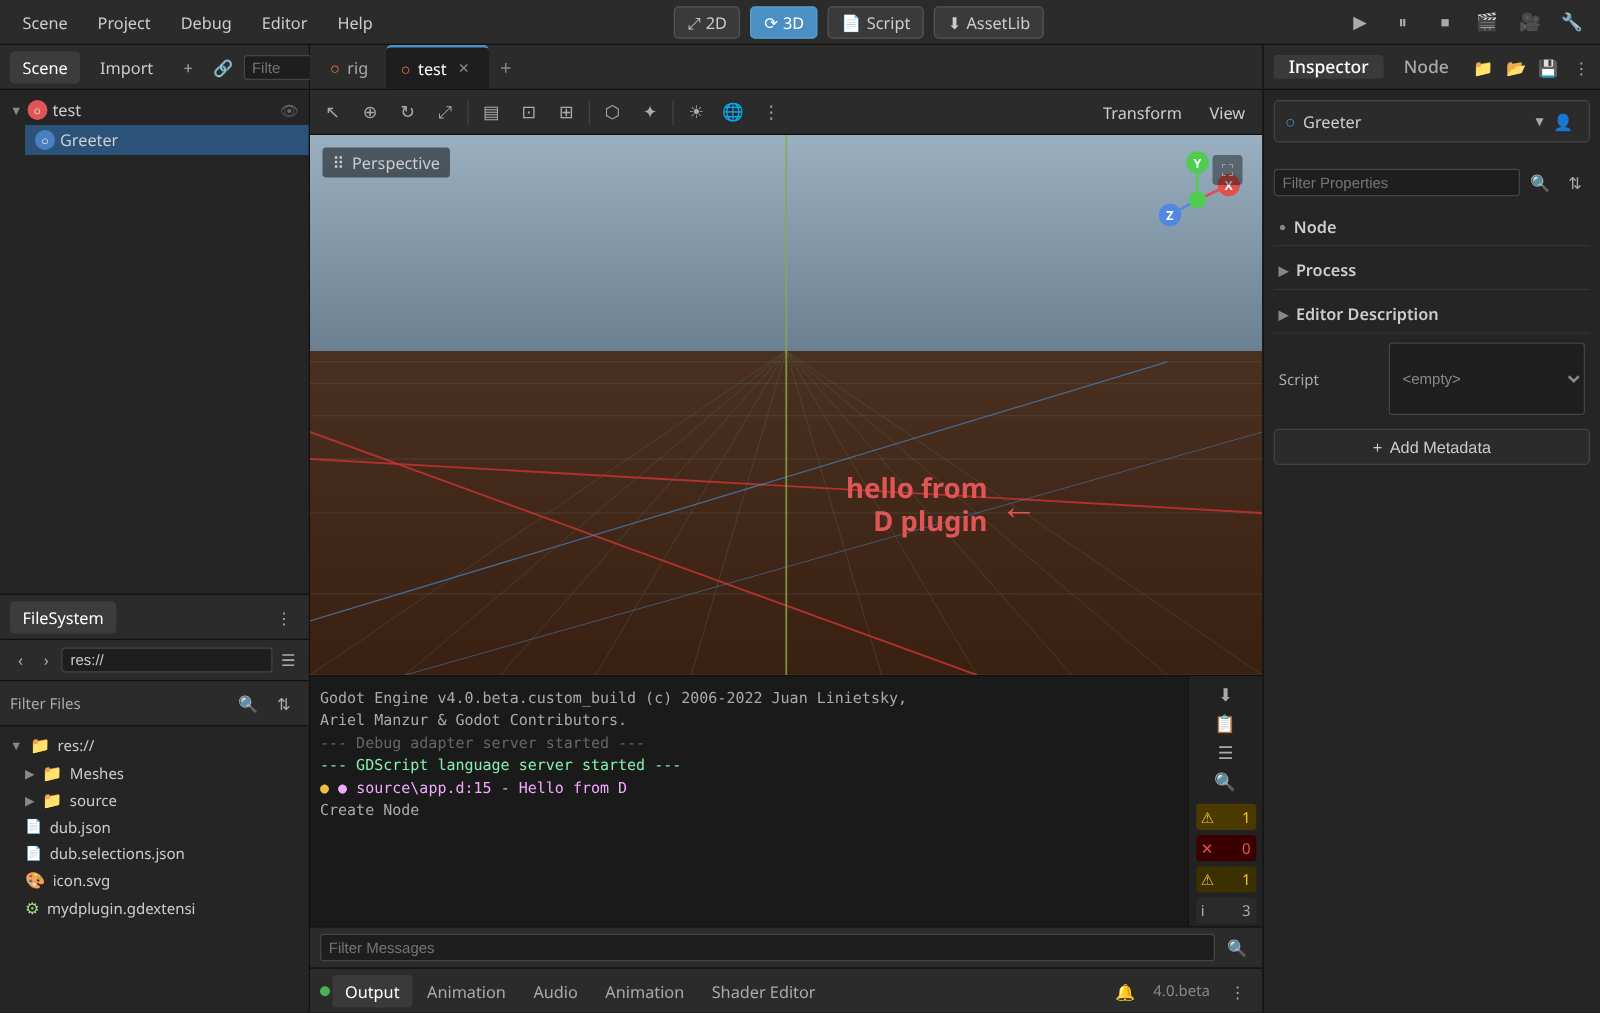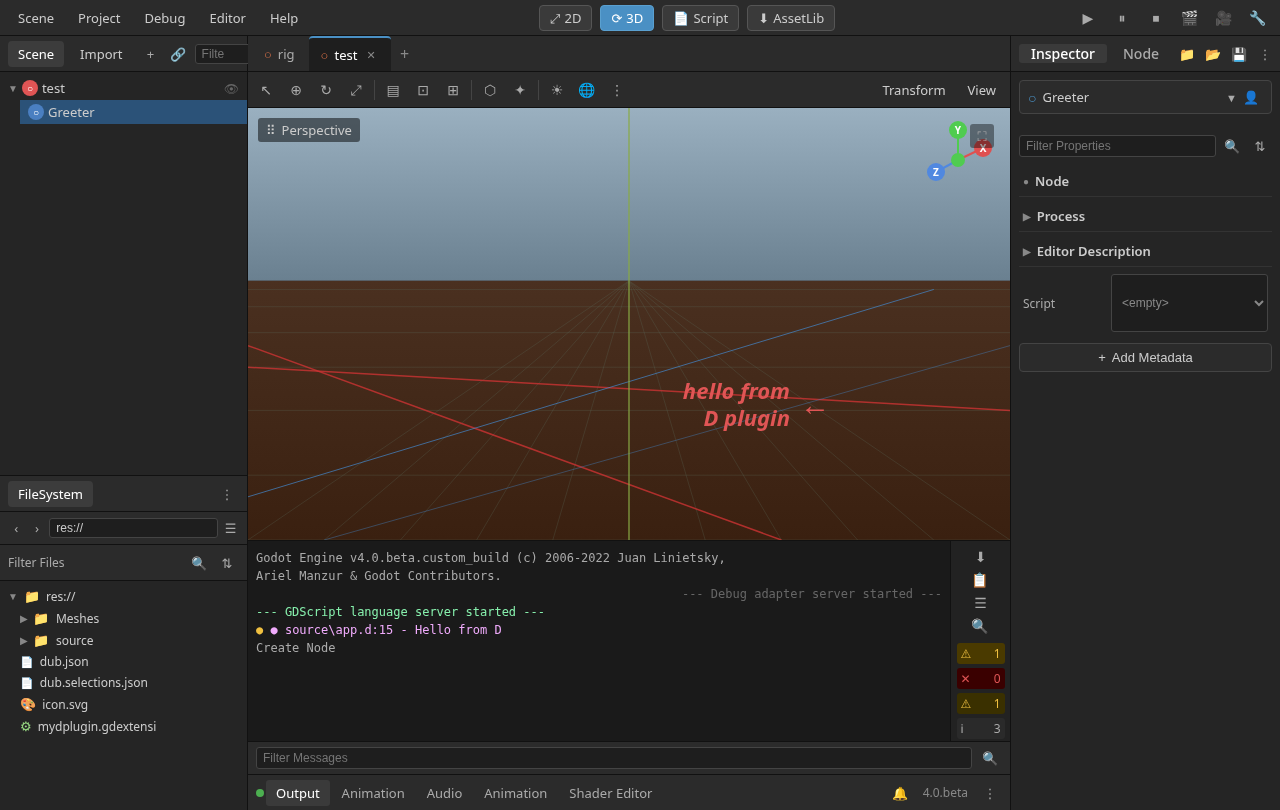--- a/index.html
+++ b/index.html
@@ -839,32 +839,32 @@
 
           <circle cx="40" cy="40" r="7" fill="#50cc50"></circle>
         </svg>
       </div>
 
       <div style="position:absolute;top:8px;right:8px;z-index:10;">
         <div class="fullscreen-btn">⛶</div>
       </div>
 
       <div style="position:absolute;bottom:110px;right:180px;display:flex;align-items:center;gap:10px;pointer-events:none;">
-        <div style="color:#e05555;font-size:22px;font-weight:bold;line-height:1.2;text-align:right;font-style:italic;">hello from<br>D plugin</div>
+        <div style="color:#e05555;font-size:22px;font-weight:bold;line-height:1.2;text-align:right;">hello from<br>D plugin</div>
         <div style="color:#e05555;font-size:30px;margin-top:0;">←</div>
       </div>
     </div>
 
     <div class="console-panel">
       <div style="display:flex;flex:1;overflow:hidden;">
         <div class="console-output">
           <div class="console-text">
             <div>Godot Engine v4.0.beta.custom_build (c) 2006-2022 Juan Linietsky,</div>
             <div>Ariel Manzur &amp; Godot Contributors.</div>
-            <div style="color:#666;text-align:right;">--- Debug adapter server started ---</div>
+            <div style="color:#666;">--- Debug adapter server started ---</div>
             <div style="color:#86efac;">--- GDScript language server started ---</div>
             <div><span style="color:#f0c040;">●</span> <span style="color:#f0abfc;">● source\app.d:15 - Hello from D</span></div>
             <div>Create Node</div>
           </div>
         </div>
         <div class="console-sidebar">
           <div class="console-tool">⬇</div>
           <div class="console-tool">📋</div>
           <div class="console-tool">☰</div>
           <div class="console-tool">🔍</div>

